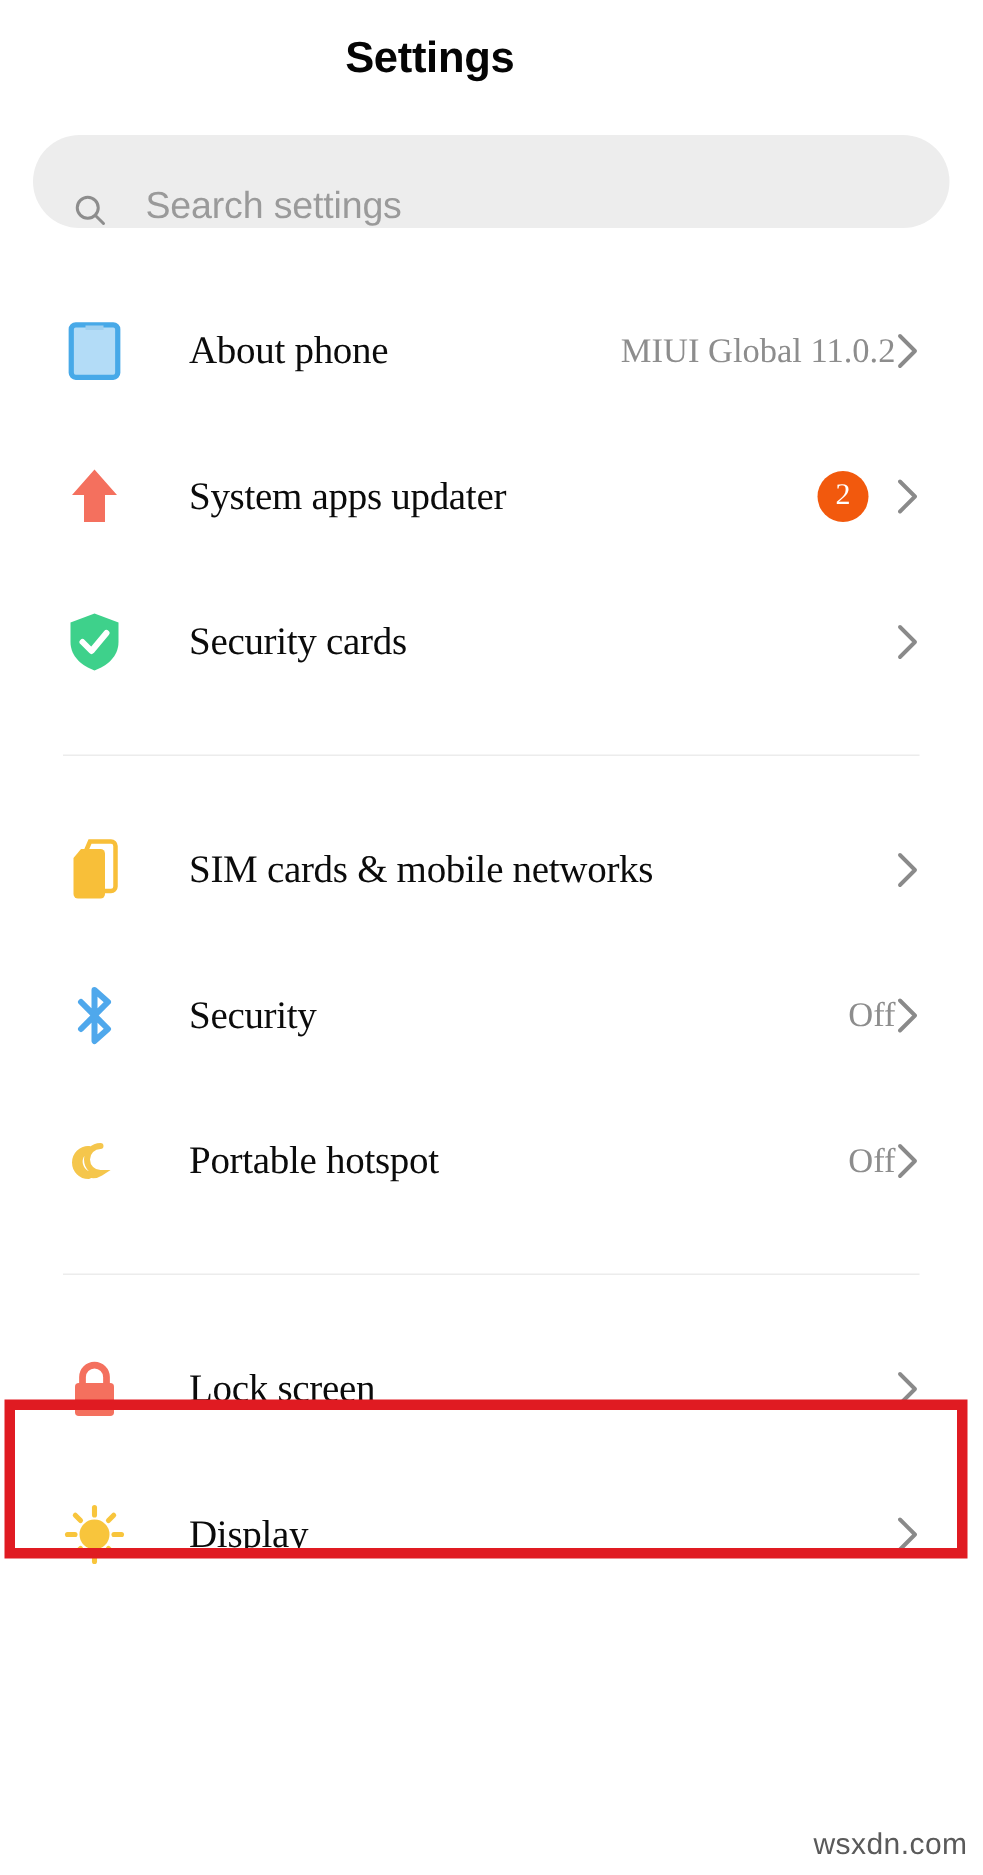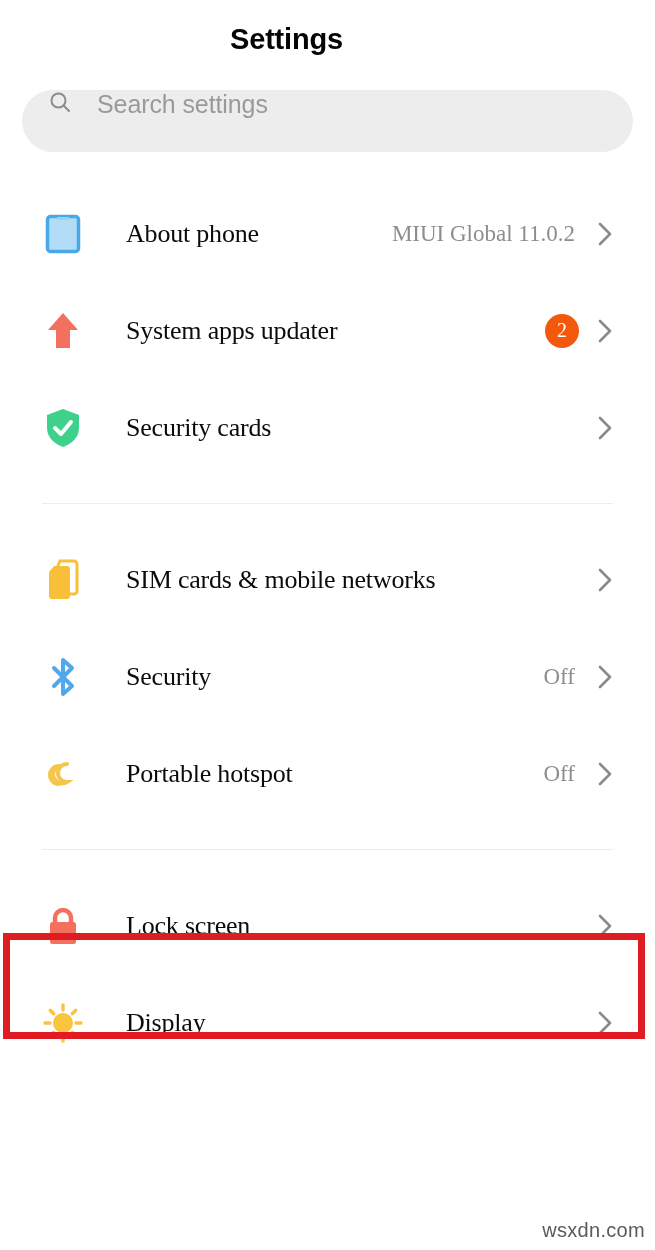--- a/index.html
+++ b/index.html
@@ -33,21 +33,21 @@
   .search-bar {
     position: absolute;
     top: 90px;
     left: 22px;
     width: 611px;
     height: 62px;
     box-sizing: border-box;
     background: #ededed;
     border-radius: 31px;
     display: flex;
-    align-items: flex-start;
+    align-items: flex-end;
     padding-left: 26px;
   }
   .search-icon {
     width: 24px;
     height: 24px;
     flex: 0 0 auto;
     display: block;
   }
   .search-placeholder {
     margin-left: 25px;
@@ -92,21 +92,20 @@
   .row-right {
     position: absolute;
     right: 42px;
     display: flex;
     align-items: center;
     height: 100%;
   }
   .row-value {
     font-size: 23px;
     color: #8d8d8d;
-    margin-right: 22px;
     white-space: nowrap;
   }
   .badge {
     width: 34px;
     height: 34px;
     border-radius: 50%;
     background: #f2590d;
     color: #ffffff;
     font-size: 20px;
     display: flex;

